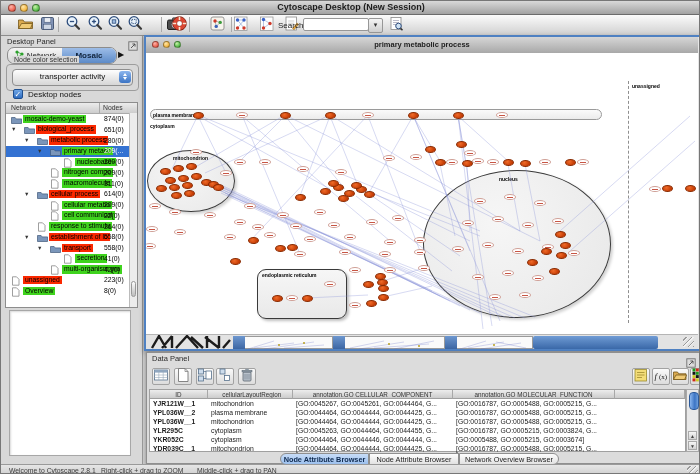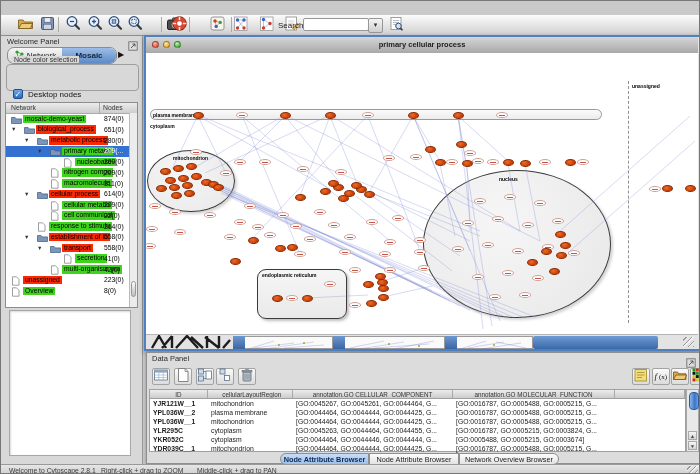--- a/index.html
+++ b/index.html
@@ -89,20 +89,26 @@
   .dp-tab.sel{background:linear-gradient(#c7dcf7,#9cc0ee);font-weight:bold;color:#0e2a50;}
   
   #statusbar{left:0;top:463px;width:700px;height:11px;background:linear-gradient(#e6e6e6,#cdcdcd);border-top:1px solid #9a9a9a;}
   .status-item{position:absolute;top:1.5px;font-size:6.8px;color:#3a3a3a;}
 </style>
 </head>
 <body>
 
 <div id="app">
 
+  <div id="titlebar" class="abs">
+    <span class="light l-close" style="left:7px"></span>
+    <span class="light l-min" style="left:19px"></span>
+    <span class="light l-zoom" style="left:31px"></span>
+    <div class="t">Cytoscape Desktop (New Session)</div>
+  </div>
 
   <div id="toolbar" class="abs">
     <span id="tb-icons"><span class="tb-btn" style="left:14px">
           <span><svg width="17" height="17" viewBox="0 0 17 17">
               <path d="M1.5 13.5 V5 h4.5 l1.5 2 h8 v6.5 z" fill="#d9a94f" stroke="#73571b" stroke-width="0.8"></path>
               <path d="M1.5 13.5 L4.5 8.5 h11 l-2 5 z" fill="#efca75" stroke="#73571b" stroke-width="0.8"></path>
             </svg></span>
         </span><span class="tb-btn" style="left:36px">
           <span><svg width="17" height="17" viewBox="0 0 17 17">
               <rect x="2.5" y="2.5" width="12" height="12" rx="1.2" fill="#8193b6" stroke="#3c4e6d" stroke-width="0.9"></rect>
@@ -191,21 +197,21 @@
         <span><svg width="17" height="17" viewBox="0 0 17 17">
             <rect x="3" y="2.5" width="10" height="12" fill="#fff" stroke="#888" stroke-width="0.8"></rect>
             <path d="M5 5.5 h6 M5 7.5 h6 M5 9.5 h4" stroke="#aab" stroke-width="0.8"></path>
             <circle cx="10.5" cy="11" r="2.8" fill="#cfe2f4" stroke="#2f4e7d" stroke-width="1"></circle>
             <line x1="12.5" y1="13.2" x2="14.5" y2="15.2" stroke="#333" stroke-width="1.6"></line>
           </svg></span>
       </span>
   </div>
 
   <div id="control-panel" class="abs">
-    <span id="cp-title" class="abs">Welcome Panel</span>
+    <span id="cp-title" class="abs">Desktop Panel</span>
     <span class="float-ic" style="right:4px" id="cp-float"><svg width="10" height="10" viewBox="0 0 10 10">
           <rect x="0.8" y="0.8" width="8.4" height="8.4" fill="#dcdcdc" stroke="#707070" stroke-width="0.9"></rect>
           <path d="M3 7 L7 3 M7 3 H4.4 M7 3 V5.6" stroke="#4a4a4a" stroke-width="0.9" fill="none"></path>
         </svg></span>
     <div id="cp-tabbar" class="abs">
       <div class="cp-tab" id="cp-tab-network">
         <span id="net-tab-icon"><svg width="11" height="11" viewBox="0 0 11 11">
               <path d="M3 3 L8 5 L4 8.5 z" stroke="#2ba02b" fill="none" stroke-width="0.8"></path>
               <circle cx="3" cy="3" r="1.6" fill="#2ba02b"></circle>
               <circle cx="8" cy="5" r="1.6" fill="#2ba02b"></circle>
@@ -213,20 +219,27 @@
             </svg></span>
         <span>Network</span>
       </div>
       <div class="cp-tab sel" id="cp-tab-mosaic">
         <span>Mosaic</span>
       </div>
     </div>
     <span id="cp-tab-more" class="abs">▶</span>
     <div id="cp-group" class="abs"></div>
     <span id="cp-group-legend" class="abs">Node color selection</span>
+    <div id="cp-combo" class="abs">
+      <span>transporter activity</span>
+      <span class="stepper">
+          <span class="tri-up"></span>
+          <span class="tri-dn"></span>
+        </span>
+    </div>
     <span id="cp-check" class="abs">✓</span>
     <span id="cp-check-label" class="abs">Desktop nodes</span>
     <div id="cp-tree" class="abs">
       <div id="cp-tree-header">
         <span class="c1">Network</span>
         <span class="vsep"></span>
         <span class="c2">Nodes</span>
       </div>
       <div id="tree-rows">
           <div class="tree-row" style="top: 10.5px;">
@@ -360,21 +373,21 @@
         </div>
     </div>
     <div id="cp-birdseye" class="abs"></div>
   </div>
 
   <div id="net-window" class="abs">
     <div id="net-titlebar" class="abs">
       <span class="light l-close" style="left:6px"></span>
       <span class="light l-min" style="left:17px"></span>
       <span class="light l-zoom" style="left:28px"></span>
-      <div class="t">primary cellular process</div>
+      <div class="t">primary metabolic process</div>
     </div>
     <div id="canvas" class="abs">
         <div class="region-band" style="left:4px;top:56px;width:452px;height:11px"></div>
         <div class="region-label" style="left:7px;top:59px">plasma membrane</div>
         <div class="region-label" style="left:4px;top:70px">cytoplasm</div>
         <div class="region-ell" style="left:1px;top:97px;width:88px;height:62px"></div>
         <div class="region-label" style="left:27px;top:102px">mitochondrion</div>
         <div class="region-ell" style="left:277px;top:117px;width:188px;height:148px"></div>
         <div class="region-label" style="left:353px;top:123px">nucleus</div>
         <div class="region-rect" style="left:111px;top:216px;width:90px;height:50px"></div>

